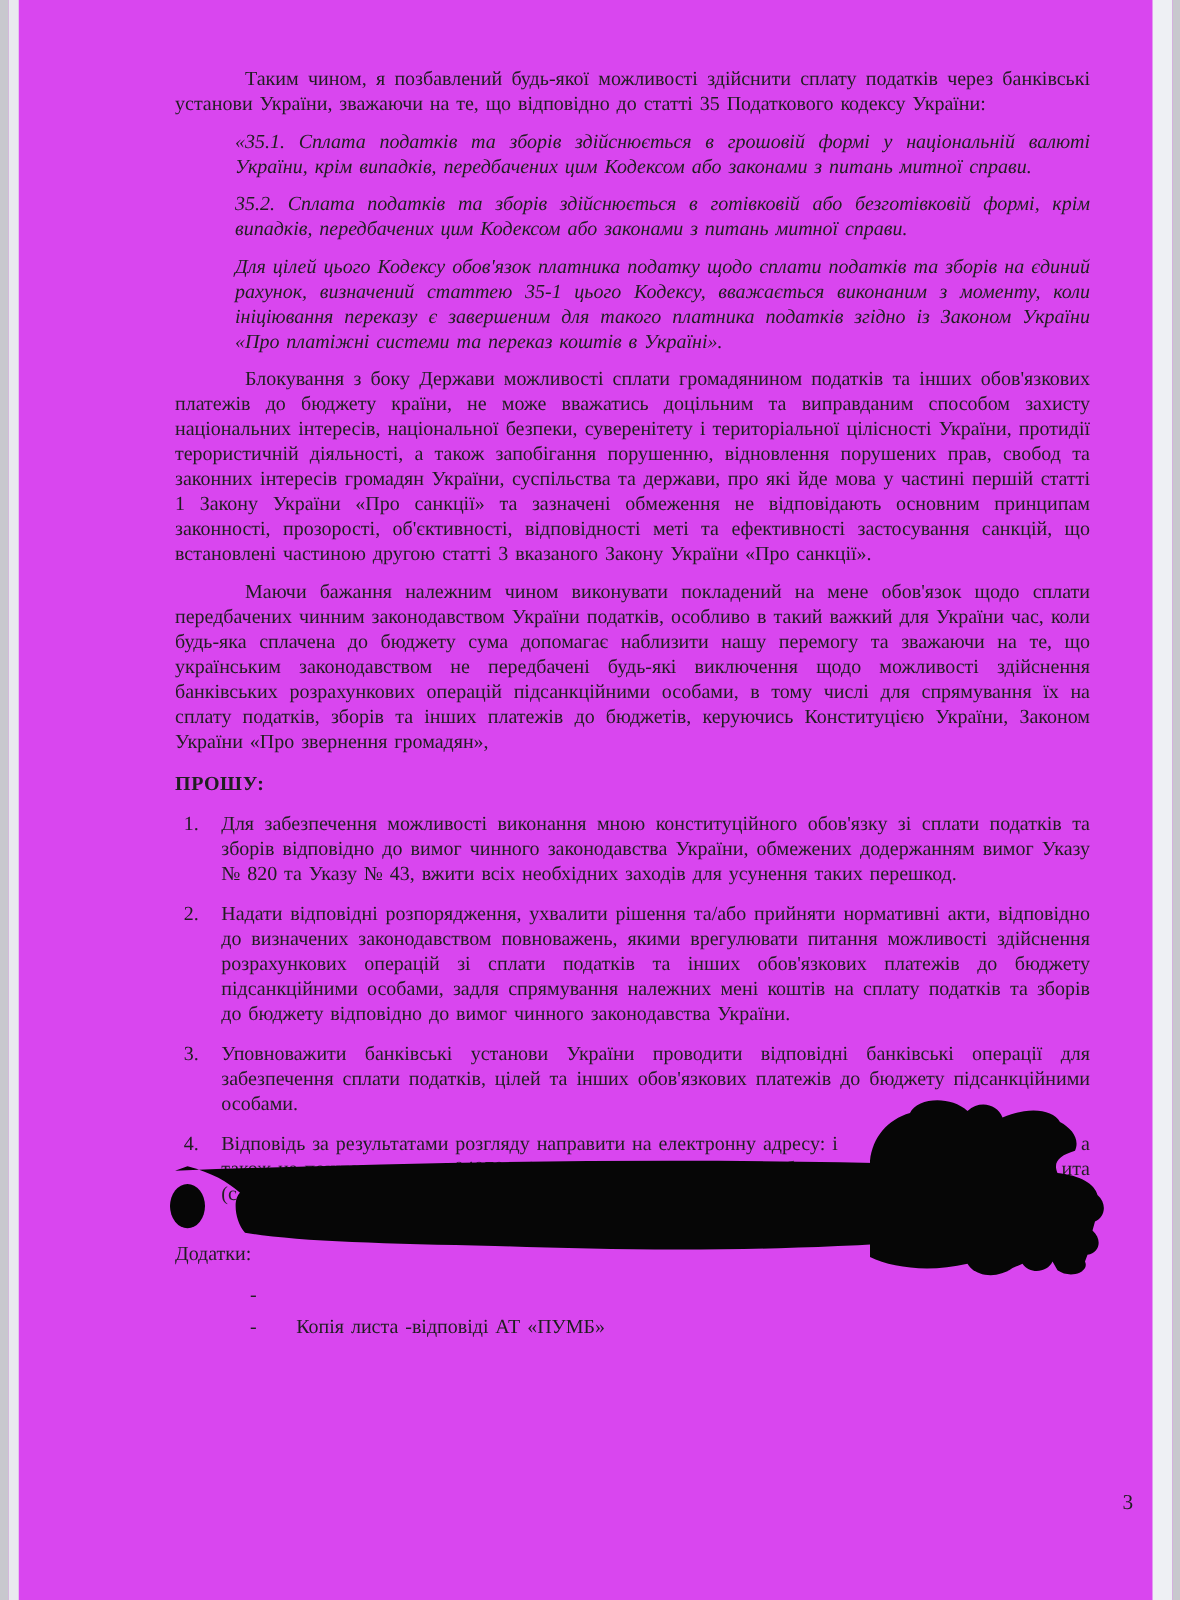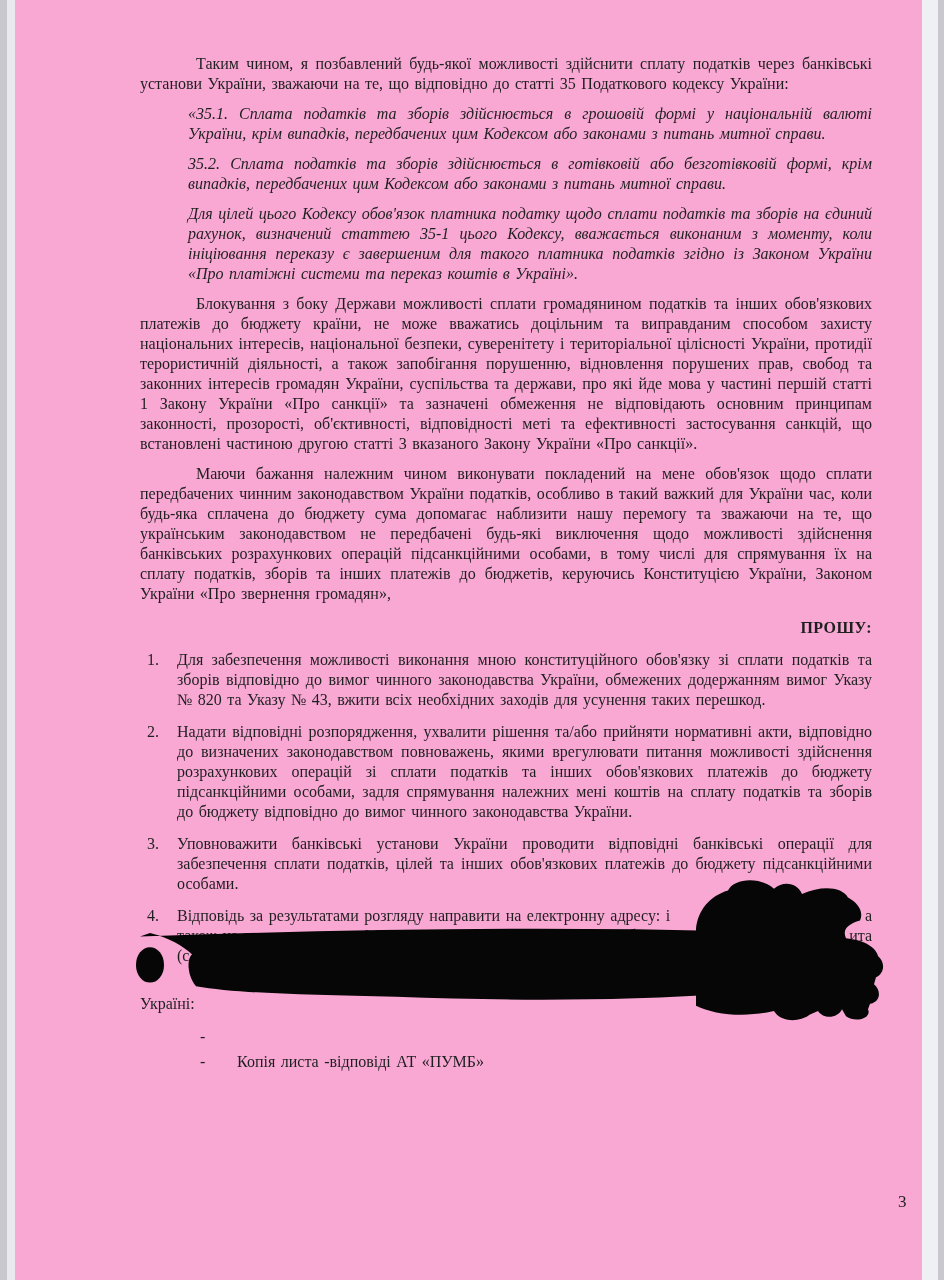--- a/index.html
+++ b/index.html
@@ -1,27 +1,27 @@
 <!DOCTYPE html>
 <html><head>
 <meta charset="utf-8">
 <style>
   html,body{margin:0;padding:0;background:#ffffff;}
-  .scan{position:relative;width:944px;height:1280px;background:#f9a8d4;overflow:hidden;
+  .scan{position:relative;width:944px;height:1280px;background:#d946ef;overflow:hidden;
         font-family:"Liberation Serif",serif;color:#1f1f1f;}
   .edge{position:absolute;top:0;bottom:0;}
   .edge-left-outer{left:0;width:7px;background:#c8c8ce;}
   .edge-left-inner{left:7px;width:8px;background:#e9e9ef;}
   .edge-right-inner{right:6px;width:16px;background:#eef0f4;}
   .edge-right-outer{right:0;width:6px;background:#c8c8ce;}
   .content{position:absolute;left:140px;width:732px;top:54px;
            font-size:16px;line-height:20px;text-align:justify;word-spacing:1.5px;}
   .para{margin:0 0 10px;text-indent:56px;}
   .quote{margin:0 0 10px 48px;text-indent:0;font-style:italic;}
-  .heading{text-align:right;font-weight:bold;text-indent:0;margin:14px 0 12px;letter-spacing:.5px;}
+  .heading{text-align:left;font-weight:bold;text-indent:0;margin:14px 0 12px;letter-spacing:.5px;}
   .oli{display:flex;margin:0 0 12px;position:relative;}
   .oli-num{flex:none;width:37px;padding-left:7px;box-sizing:border-box;text-align:left;}
   .oli-body{flex:1;text-align:justify;}
   .l4line{display:flex;white-space:pre;text-align:left;}
   .gap1{display:inline-block;width:22px;}
   .gap2{display:inline-block;width:70px;}
   .push-right{margin-left:auto;}
   .attach-label{margin:28px 0 10px;text-indent:0;text-align:left;}
   .dashli{display:flex;margin:0;line-height:25px;text-align:left;}
   .dash{flex:none;width:37px;margin-left:60px;}
@@ -92,21 +92,21 @@
           L732,156
           C736,166 720,172 710,164
           L706,156
           C702,166 688,168 682,158
           L674,162
           C662,172 644,170 638,158
           C608,166 578,162 560,152 Z"></path>
       </svg>
     </div>
 
-    <p class="attach-label">Україні:</p>
+    <p class="attach-label">Додатки:</p>
 
     <div class="dashli">
       <span class="dash">-</span>
     </div>
     <div class="dashli">
       <span class="dash">-</span>
       <span>Копія листа -відповіді АТ «ПУМБ»</span>
     </div>
 
   </div>

